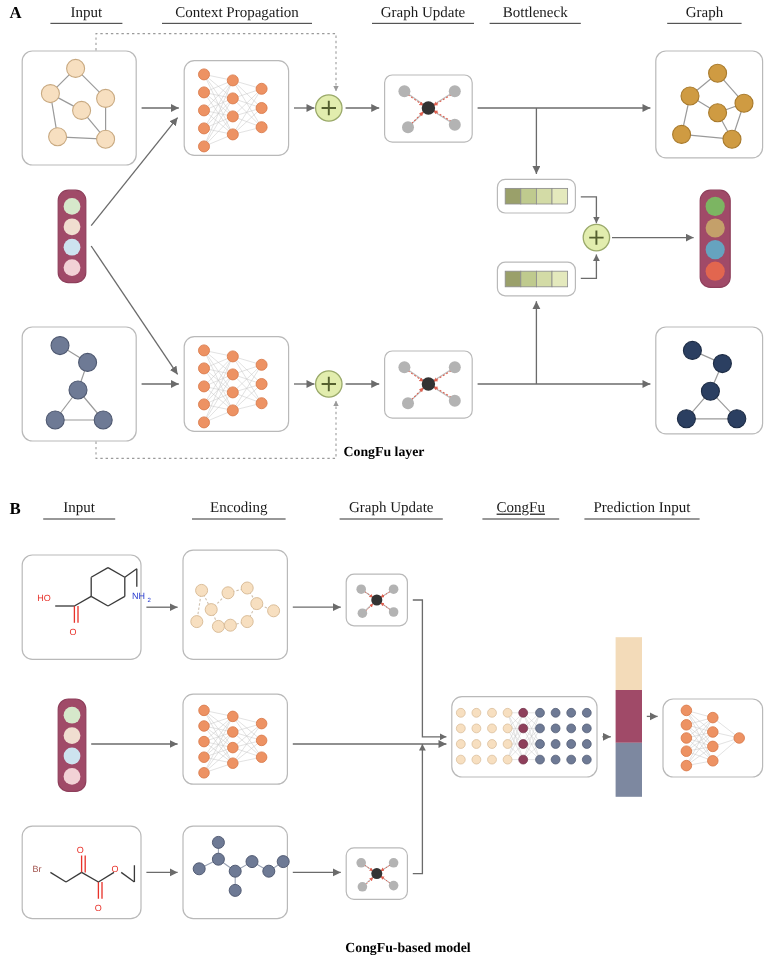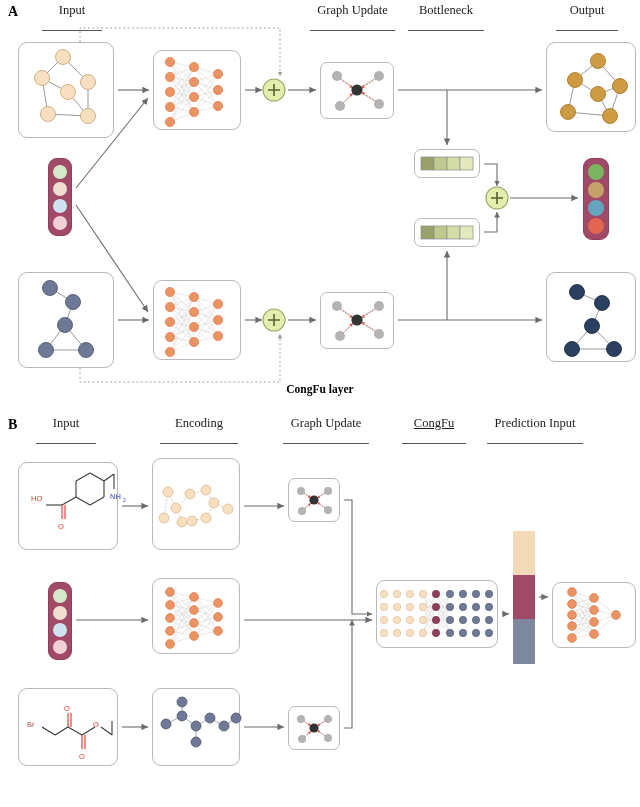--- a/index.html
+++ b/index.html
@@ -6,25 +6,25 @@
   body{width:640px;height:807px;font-family:"Liberation Sans",sans-serif;color:#111;}
   #fig{position:relative;width:640px;height:807px;overflow:hidden;}
 
   .panel-letter{
     position:absolute;font-family:"Liberation Serif",serif;font-weight:bold;
     font-size:14px;color:#000;
   }
   .col-head{
     position:absolute;font-family:"Liberation Serif",serif;font-size:12.5px;
     color:#1a1a1a;text-align:center;white-space:nowrap;
-    border-bottom:1.1px solid #555;padding-bottom:12px;
+    border-bottom:1.1px solid #555;padding-bottom:1px;
   }
   .caption{
     position:absolute;font-family:"Liberation Serif",serif;font-weight:bold;
-    font-size:11.5px;color:#000;white-space:nowrap;text-align:center;margin-top:12px;
+    font-size:11.5px;color:#000;white-space:nowrap;text-align:center;
   }
   .card{
     position:absolute;background:#ffffff;border:1.1px solid #b9b9b9;
     border-radius:9px;box-sizing:border-box;
   }
   .card.sm{border-radius:7px;}
   .ctxbar{
     position:absolute;background:#a04a68;border-radius:9px;
     display:flex;flex-direction:column;align-items:center;
     justify-content:space-around;box-sizing:border-box;padding:4px 0;
@@ -36,23 +36,24 @@
 </style>
 </head>
 <body>
 
 <div id="fig">
 
   <div class="panel-letter" style="left:8px;top:4px;">A</div>
   <div class="panel-letter" style="left:8px;top:417px;">B</div>
 
   <div class="col-head" style="left:42px;top:3px;width:60px;">Input</div>
+  <div class="col-head" style="left:135px;top:3px;width:125px;">Context Propagation</div>
   <div class="col-head" style="left:310px;top:3px;width:85px;">Graph Update</div>
   <div class="col-head" style="left:408px;top:3px;width:76px;">Bottleneck</div>
-  <div class="col-head" style="left:556px;top:3px;width:62px;">Output</div>
+  <div class="col-head" style="left:556px;top:3px;width:62px;">Graph</div>
 
   <div class="col-head" style="left:36px;top:416px;width:60px;">Input</div>
   <div class="col-head" style="left:160px;top:416px;width:78px;">Encoding</div>
   <div class="col-head" style="left:283px;top:416px;width:86px;">Graph Update</div>
   <div class="col-head" style="left:402px;top:416px;width:64px;text-decoration:underline;">CongFu</div>
   <div class="col-head" style="left:487px;top:416px;width:96px;">Prediction Input</div>
 
   <div class="card" style="left:18px;top:42px;width:96px;height:96px;"></div>
   <div class="card" style="left:153px;top:50px;width:88px;height:80px;"></div>
   <div class="card sm" style="left:320px;top:62px;width:74px;height:57px;"></div>
@@ -98,20 +99,21 @@
     <span class="dot" style="width:14px;height:14px;background:#f0ded0;"></span>
     <span class="dot" style="width:14px;height:14px;background:#cde3ef;"></span>
     <span class="dot" style="width:14px;height:14px;background:#f2d2d6;"></span>
   </div>
 
   <div class="nobox" style="left:513px;top:531px;width:22px;height:44px;background:#f3dbb9;"></div>
   <div class="nobox" style="left:513px;top:575px;width:22px;height:44px;background:#a04a68;"></div>
   <div class="nobox" style="left:513px;top:619px;width:22px;height:45px;background:#7d88a0;"></div>
 
   <div class="caption" style="left:240px;top:371px;width:160px;">CongFu layer</div>
+  <div class="caption" style="left:240px;top:784px;width:200px;">CongFu-based model</div>
 
   <svg class="layer" viewBox="0 0 640 807">
     <defs>
       <marker id="ah" markerWidth="7" markerHeight="7" refX="6" refY="3" orient="auto">
         <path d="M0,0 L6,3 L0,6 z" fill="#6b6b6b"></path>
       </marker>
       <marker id="ahs" markerWidth="6" markerHeight="6" refX="5" refY="2.6" orient="auto">
         <path d="M0,0 L5,2.6 L0,5.2 z" fill="#6b6b6b"></path>
       </marker>
       <marker id="ahr" markerWidth="5" markerHeight="5" refX="4" refY="2" orient="auto">

